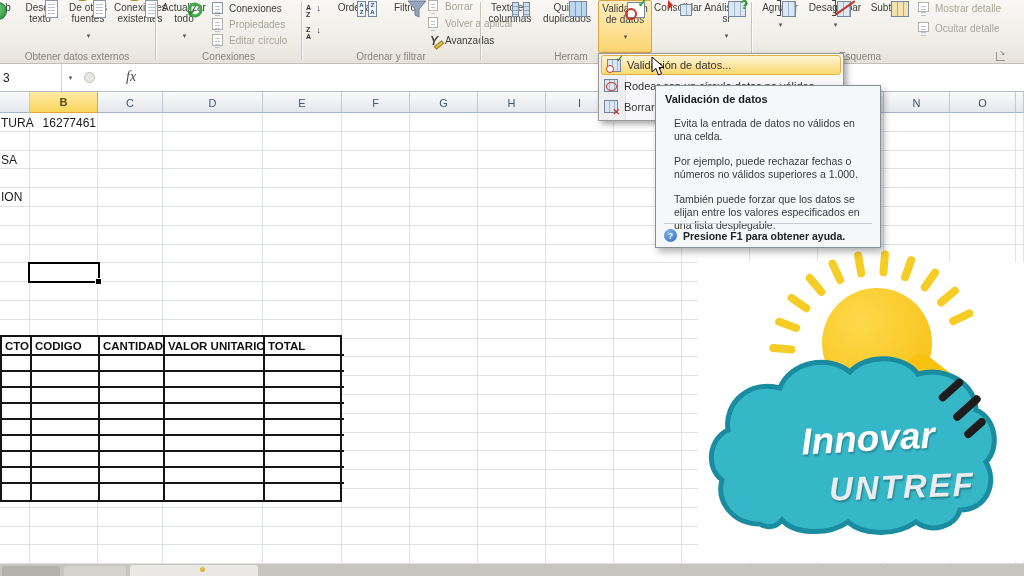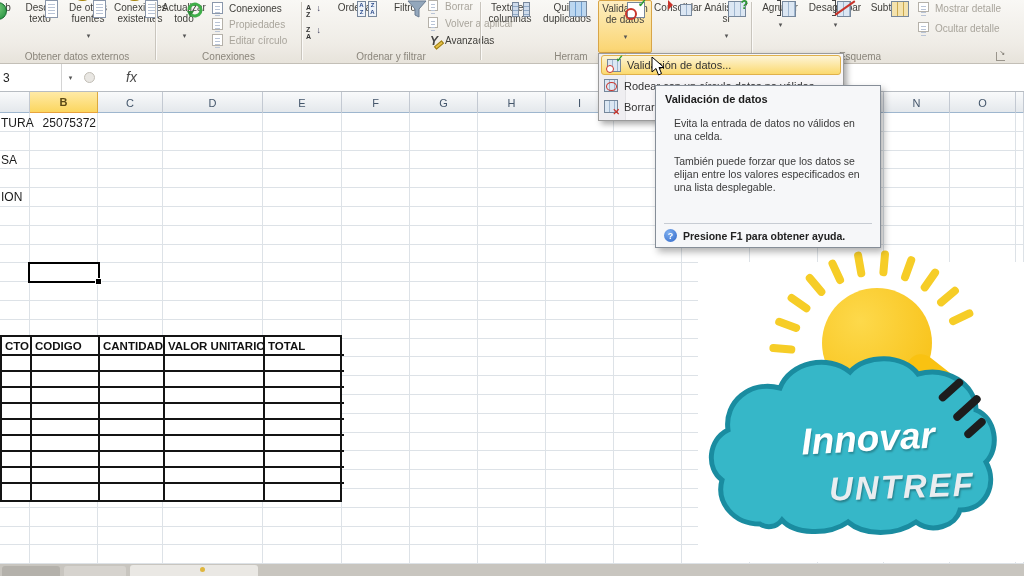--- a/index.html
+++ b/index.html
@@ -42,21 +42,21 @@
   .hl-btn{background:linear-gradient(#fdeec2,#fbd571);border:1px solid #d8a547;border-radius:2px}
   .launcher{position:absolute;width:9px;height:9px;border:1px solid #9a958c;border-top:none;border-right:none}
   .launcher::after{content:"↘";position:absolute;right:0;top:-3px;font-size:7px;color:#6d685f}
 
   
   .fbar{position:absolute;left:0;top:64px;width:1024px;height:28px;background:#fff;border-bottom:1px solid #b7bcc2}
   .namebox{position:absolute;left:0;top:0;width:62px;height:27px;border-right:1px solid #d4d4d4;font-size:12px;color:#222;
     display:flex;align-items:center;padding-left:3px}
   .nb-arrow{position:absolute;left:62px;top:0;width:16px;height:27px;display:flex;align-items:center;justify-content:center;font-size:7px;color:#555}
   .fx-circle{position:absolute;left:84px;top:8px;width:11px;height:11px;border-radius:50%;background:#e9e7e3;border:1px solid #c2beb6}
-  .fx{position:absolute;left:126px;top:5px;font-family:Liberation Sans, sans-serif;font-style:italic;font-size:14px;color:#4a4a4a}
+  .fx{position:absolute;left:126px;top:5px;font-family:Liberation Serif, serif;font-style:italic;font-size:14px;color:#4a4a4a}
   .finput{position:absolute;left:150px;top:0;right:0;height:27px;background:#fff}
 
   
   .chead{position:absolute;left:0;top:92px;width:1024px;height:21px;display:flex;
     background:linear-gradient(#f9fafb,#e4e8ec);border-bottom:1px solid #9eb6ce}
   .ch{height:21px;border-right:1px solid #c3c9d2;font-size:11px;color:#44566b;display:flex;align-items:center;justify-content:center}
   .ch.sel{background:linear-gradient(#ffeaa6,#fbd65f);color:#5c4a16;font-weight:bold;border-right:1px solid #dca93e;border-bottom:1px solid #e8a33d}
 
   
   .sheet{position:absolute;left:0;top:113px;width:1024px;height:451px;
@@ -324,21 +324,21 @@
         <div class="gcol" style="width:68px"></div>
       <div class="gcol" style="width:68px"></div>
         <div class="gcol" style="width:68px"></div>
       <div class="gcol" style="width:66px"></div>
         <div class="gcol" style="width:66px"></div>
       <div class="gcol" style="width:66px"></div>
         <div class="gcol" style="flex:1"></div>
     </div>
 
     <div class="celltxt" style="left:1px;top:3px">TURA</div>
-    <div class="celltxt" style="left:30px;top:3px;width:66px;text-align:right">25075372</div>
+    <div class="celltxt" style="left:30px;top:3px;width:66px;text-align:right">16277461</div>
     <div class="celltxt" style="left:1px;top:40px">SA</div>
     <div class="selcell"></div>
     <div class="celltxt" style="left:1px;top:77px">ION</div>
 
     <div class="inv">
       <div class="hd">CTO</div>
       <div class="hd">CODIGO</div>
       <div class="hd">CANTIDAD</div>
       <div class="hd">VALOR UNITARIO</div>
       <div class="hd">TOTAL</div>
@@ -434,20 +434,21 @@
       <span class="micon">
           <span class="mg clr"></span>
         </span>
       <span>Borrar</span>
     </div>
   </div>
 
   <div class="tip">
     <h4>Validación de datos</h4>
     <p>Evita la entrada de datos no válidos en una celda.</p>
+    <p>Por ejemplo, puede rechazar fechas o números no válidos superiores a 1.000.</p>
     <p>También puede forzar que los datos se elijan entre los valores especificados en una lista desplegable.</p>
     <div class="tipfoot">
       <div class="qball">?</div>
       <span>Presione F1 para obtener ayuda.</span>
     </div>
   </div>
 
   <svg class="cursor" width="14" height="20" viewBox="0 0 14 20">
     <polygon points="1,0 1,15 5,11.5 7.5,18 10.5,16.5 8,10.5 13,10.5" fill="#fff" stroke="#000" stroke-width="1"></polygon>
   </svg>

